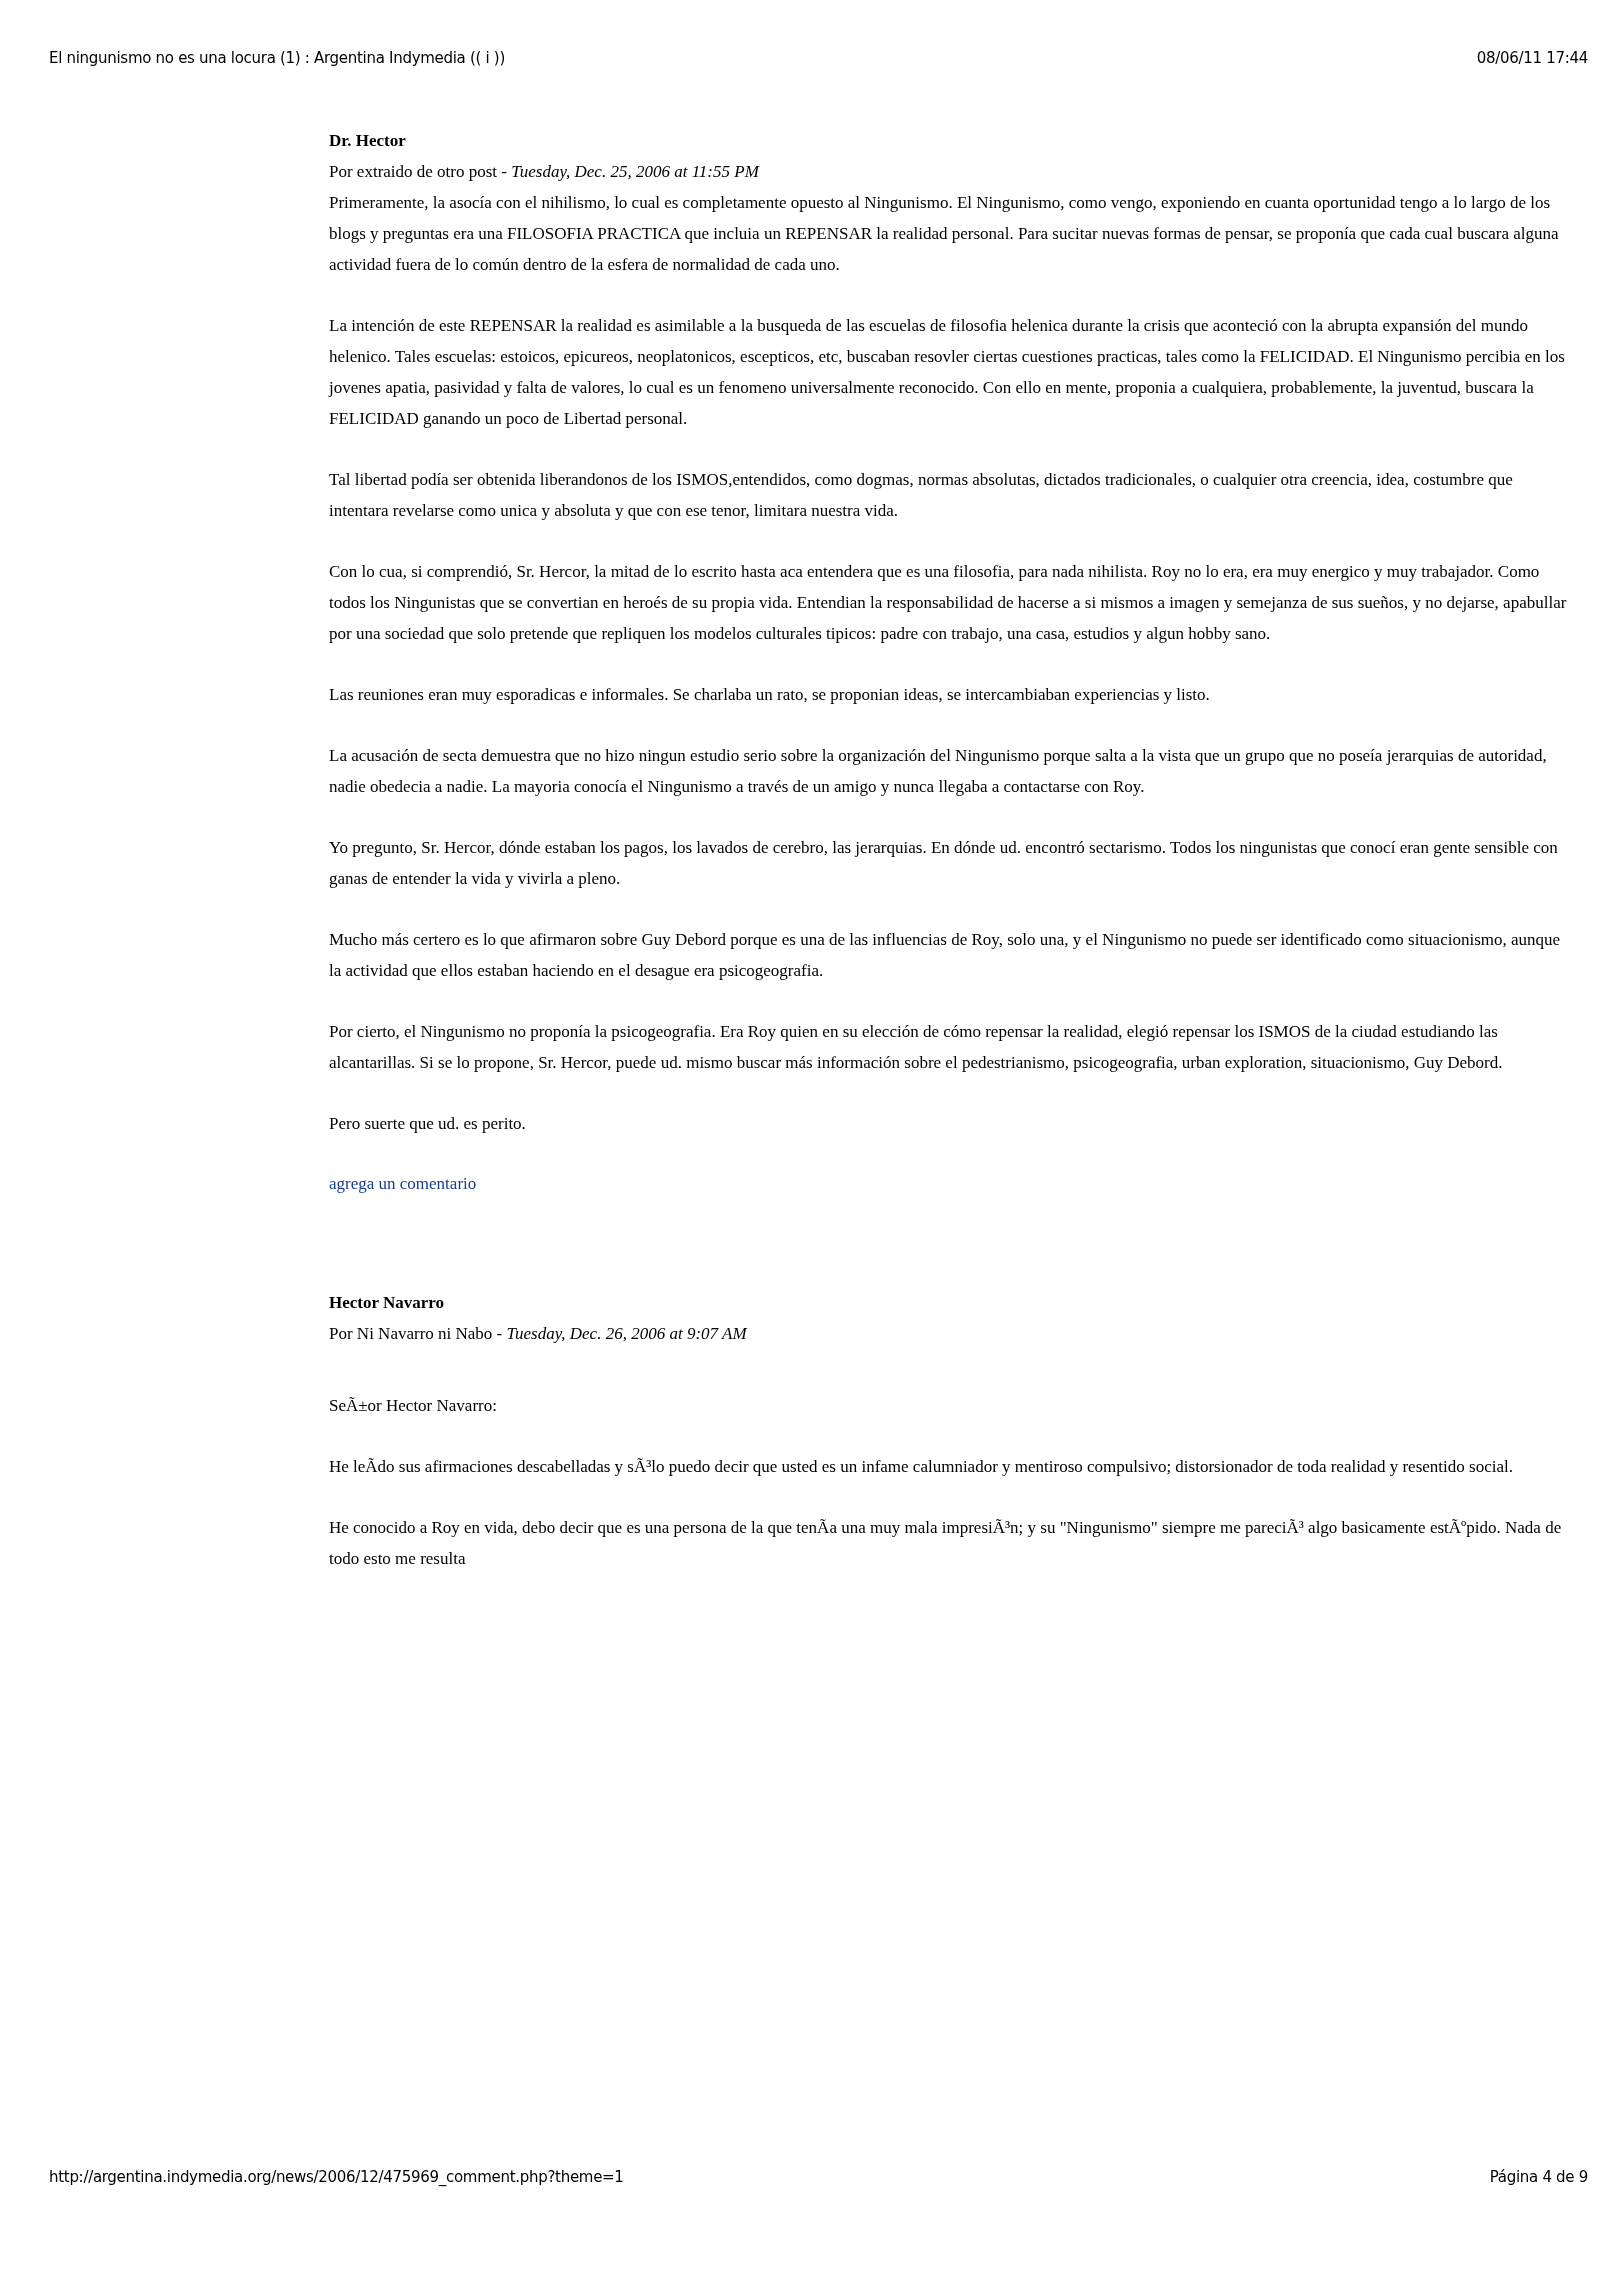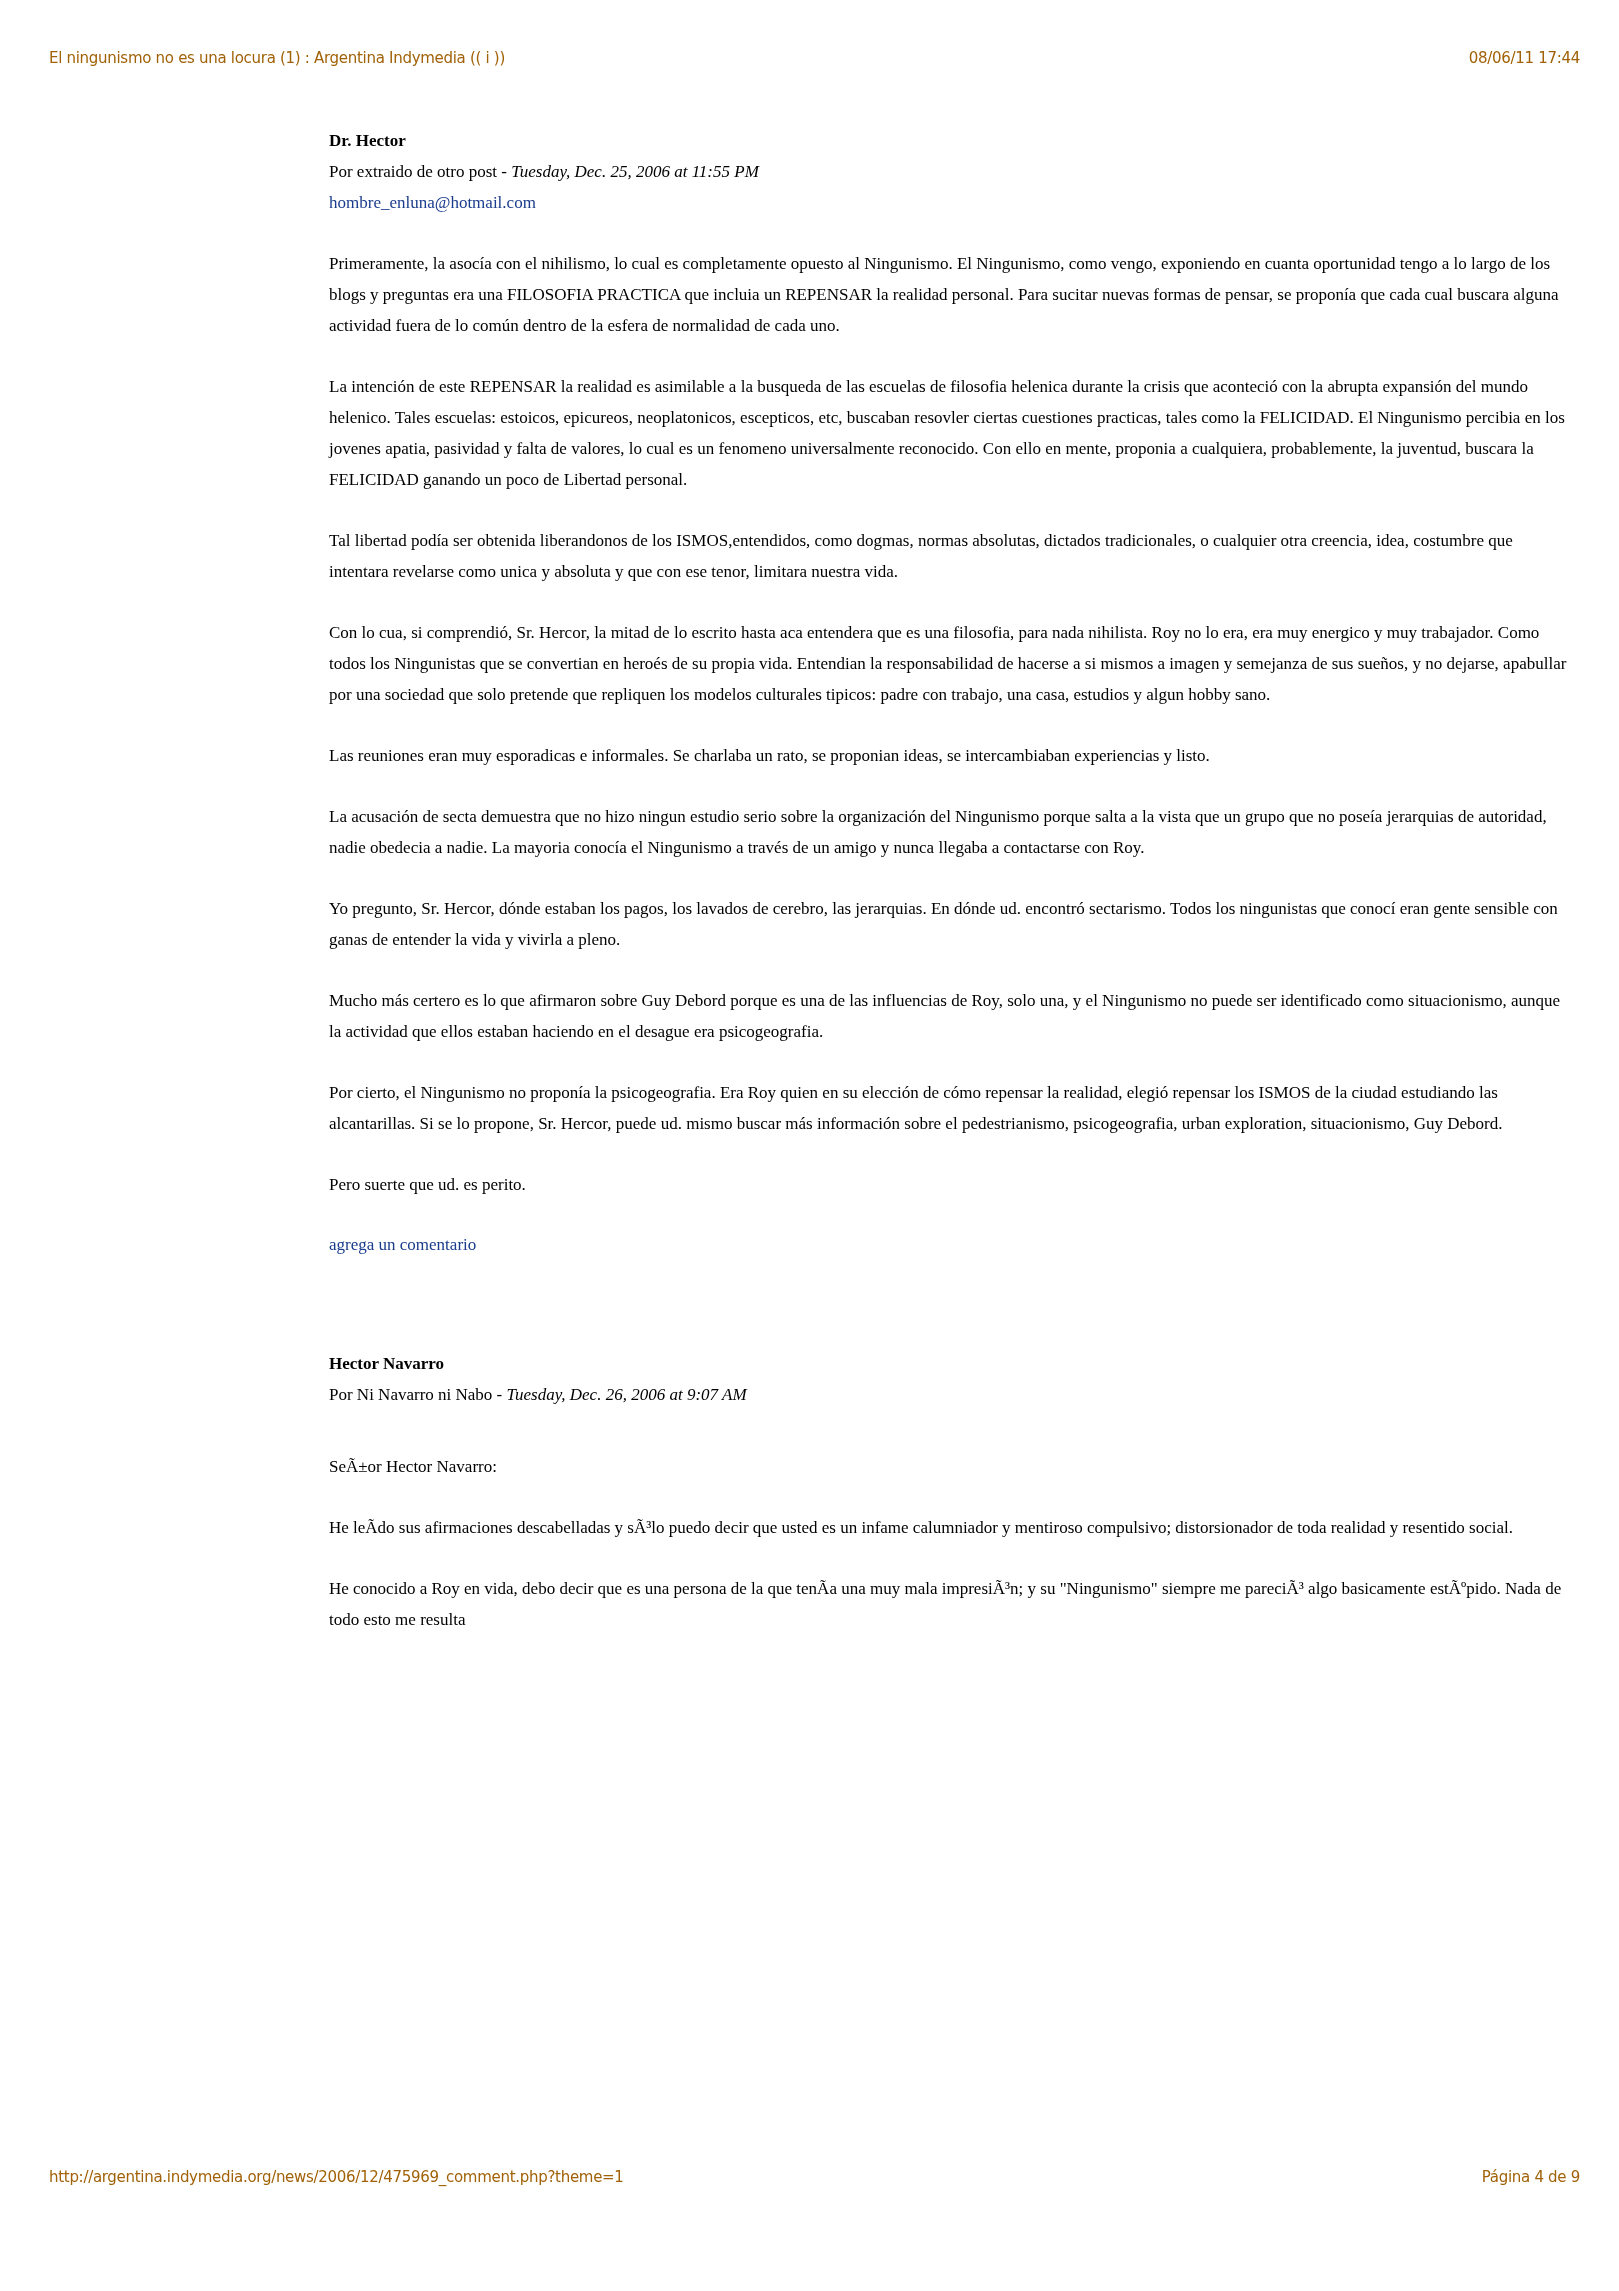--- a/index.html
+++ b/index.html
@@ -1,20 +1,20 @@
 <!DOCTYPE html>
 <html><head>
 <meta charset="utf-8">
 <style>
   html, body { margin: 0; padding: 0; background: #ffffff; }
   body { width: 1619px; height: 2292px; position: relative; overflow: hidden; }
   .print-header, .print-footer {
-    position: absolute; left: 49px; right: 39px;
+    position: absolute; left: 49px; right: 31px;
     font-family: "DejaVu Sans Condensed", "DejaVu Sans", sans-serif;
-    font-size: 16.7px; color: #a16207; letter-spacing: -0.3px;
+    font-size: 16.7px; color: #000000; letter-spacing: -0.3px;
     display: flex; justify-content: space-between;
   }
   .print-header { top: 47px; }
   .print-footer { top: 2166px; gap: 32px; }
   .content {
     position: absolute; left: 329px; top: 125px; width: 1245px;
     font-family: Liberation Serif, serif; font-size: 17px;
     line-height: 31px; color: #000;
   }
   .author { font-weight: bold; }
@@ -30,23 +30,20 @@
 
 <div class="print-header">
   <span>El ningunismo no es una locura (1) : Argentina Indymedia (( i ))</span>
   <span>08/06/11 17:44</span>
 </div>
 
 <div class="content">
   <div class="post">
     <div class="author">Dr. Hector</div>
     <div class="byline"><span>Por extraido de otro post - </span><span class="date">Tuesday, Dec. 25, 2006 at 11:55 PM</span></div>
-    <div class="email-block">
-        <a class="email" href="#">hombre_enluna@hotmail.com</a>
-      </div>
     <p>Primeramente, la asocía con el nihilismo, lo cual es completamente opuesto al Ningunismo. El Ningunismo, como vengo, exponiendo en cuanta oportunidad tengo a lo largo de los blogs y preguntas era una FILOSOFIA PRACTICA que incluia un REPENSAR la realidad personal. Para sucitar nuevas formas de pensar, se proponía que cada cual buscara alguna actividad fuera de lo común dentro de la esfera de normalidad de cada uno.</p>
     <p>La intención de este REPENSAR la realidad es asimilable a la busqueda de las escuelas de filosofia helenica durante la crisis que aconteció con la abrupta expansión del mundo helenico. Tales escuelas: estoicos, epicureos, neoplatonicos, escepticos, etc, buscaban resovler ciertas cuestiones practicas, tales como la FELICIDAD. El Ningunismo percibia en los jovenes apatia, pasividad y falta de valores, lo cual es un fenomeno universalmente reconocido. Con ello en mente, proponia a cualquiera, probablemente, la juventud, buscara la FELICIDAD ganando un poco de Libertad personal.</p>
     <p>Tal libertad podía ser obtenida liberandonos de los ISMOS,entendidos, como dogmas, normas absolutas, dictados tradicionales, o cualquier otra creencia, idea, costumbre que intentara revelarse como unica y absoluta y que con ese tenor, limitara nuestra vida.</p>
     <p>Con lo cua, si comprendió, Sr. Hercor, la mitad de lo escrito hasta aca entendera que es una filosofia, para nada nihilista. Roy no lo era, era muy energico y muy trabajador. Como todos los Ningunistas que se convertian en heroés de su propia vida. Entendian la responsabilidad de hacerse a si mismos a imagen y semejanza de sus sueños, y no dejarse, apabullar por una sociedad que solo pretende que repliquen los modelos culturales tipicos: padre con trabajo, una casa, estudios y algun hobby sano.</p>
     <p>Las reuniones eran muy esporadicas e informales. Se charlaba un rato, se proponian ideas, se intercambiaban experiencias y listo.</p>
     <p>La acusación de secta demuestra que no hizo ningun estudio serio sobre la organización del Ningunismo porque salta a la vista que un grupo que no poseía jerarquias de autoridad, nadie obedecia a nadie. La mayoria conocía el Ningunismo a través de un amigo y nunca llegaba a contactarse con Roy.</p>
     <p>Yo pregunto, Sr. Hercor, dónde estaban los pagos, los lavados de cerebro, las jerarquias. En dónde ud. encontró sectarismo. Todos los ningunistas que conocí eran gente sensible con ganas de entender la vida y vivirla a pleno.</p>
     <p>Mucho más certero es lo que afirmaron sobre Guy Debord porque es una de las influencias de Roy, solo una, y el Ningunismo no puede ser identificado como situacionismo, aunque la actividad que ellos estaban haciendo en el desague era psicogeografia.</p>
     <p>Por cierto, el Ningunismo no proponía la psicogeografia. Era Roy quien en su elección de cómo repensar la realidad, elegió repensar los ISMOS de la ciudad estudiando las alcantarillas. Si se lo propone, Sr. Hercor, puede ud. mismo buscar más información sobre el pedestrianismo, psicogeografia, urban exploration, situacionismo, Guy Debord.</p>
     <p>Pero suerte que ud. es perito.</p>

